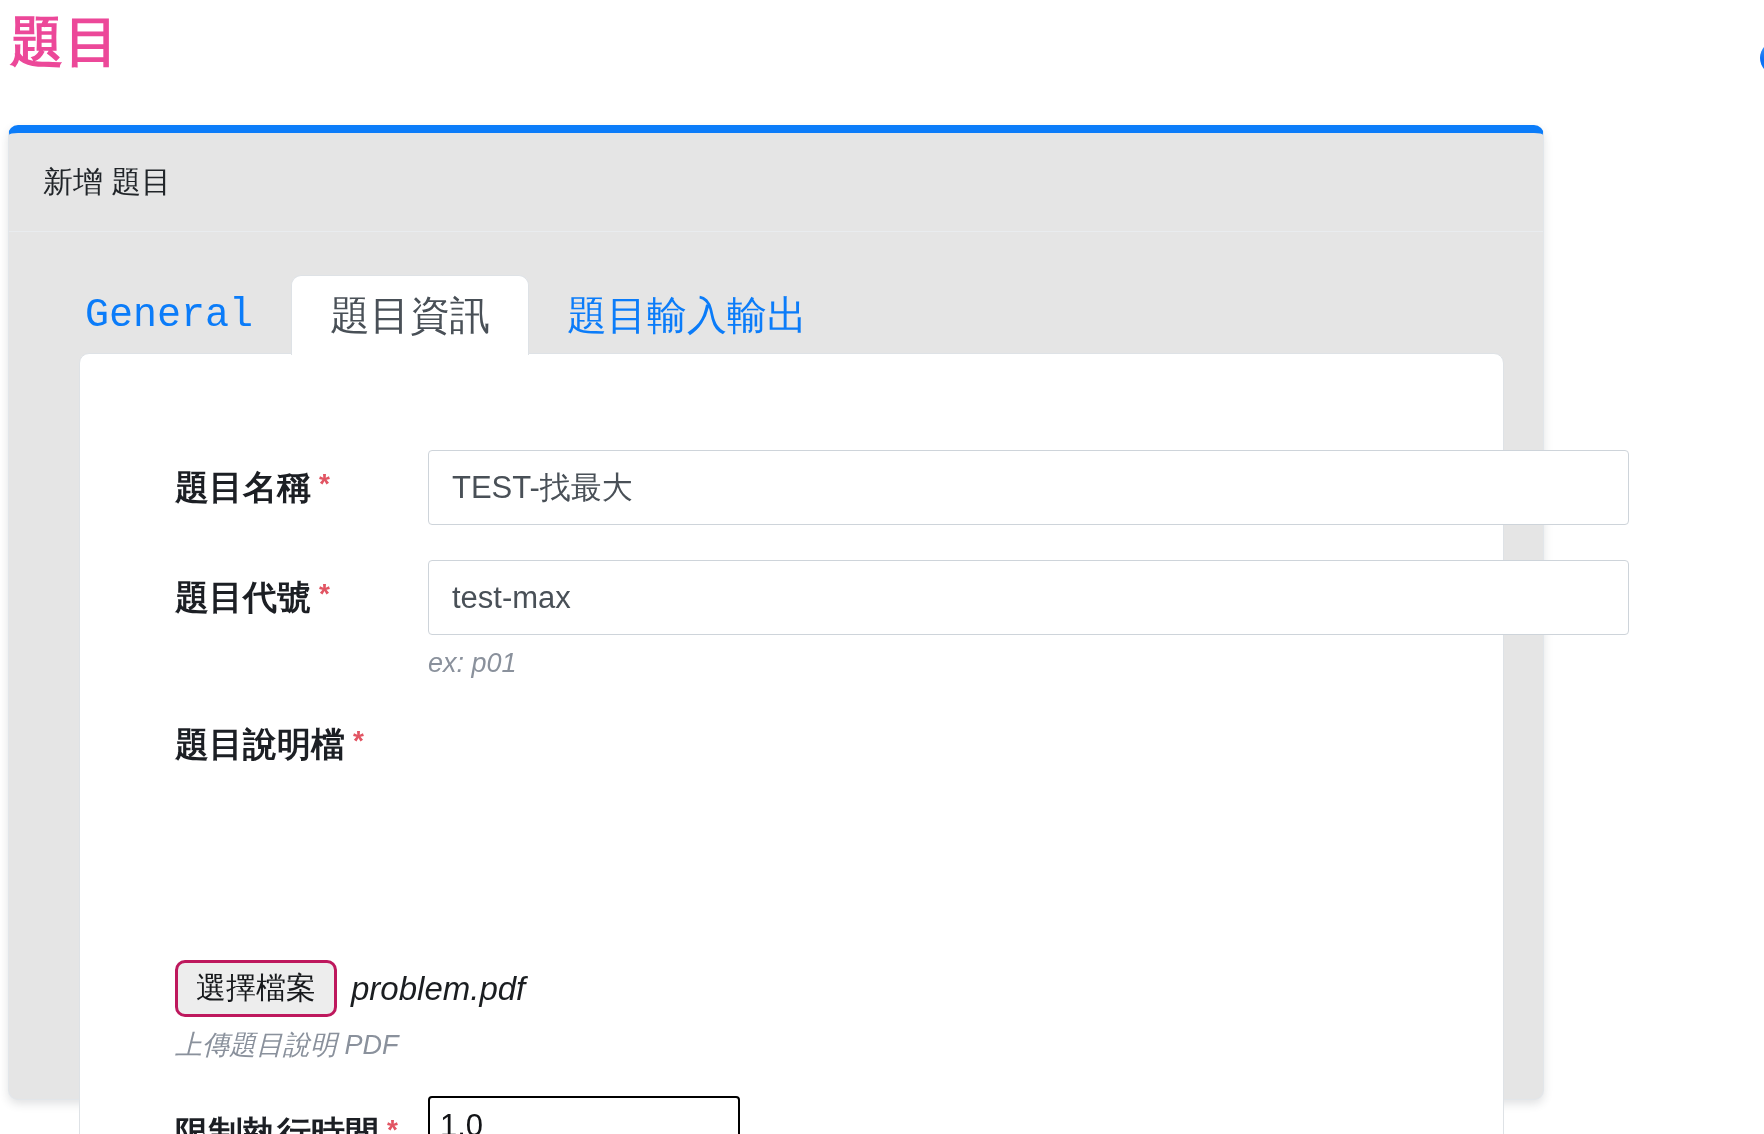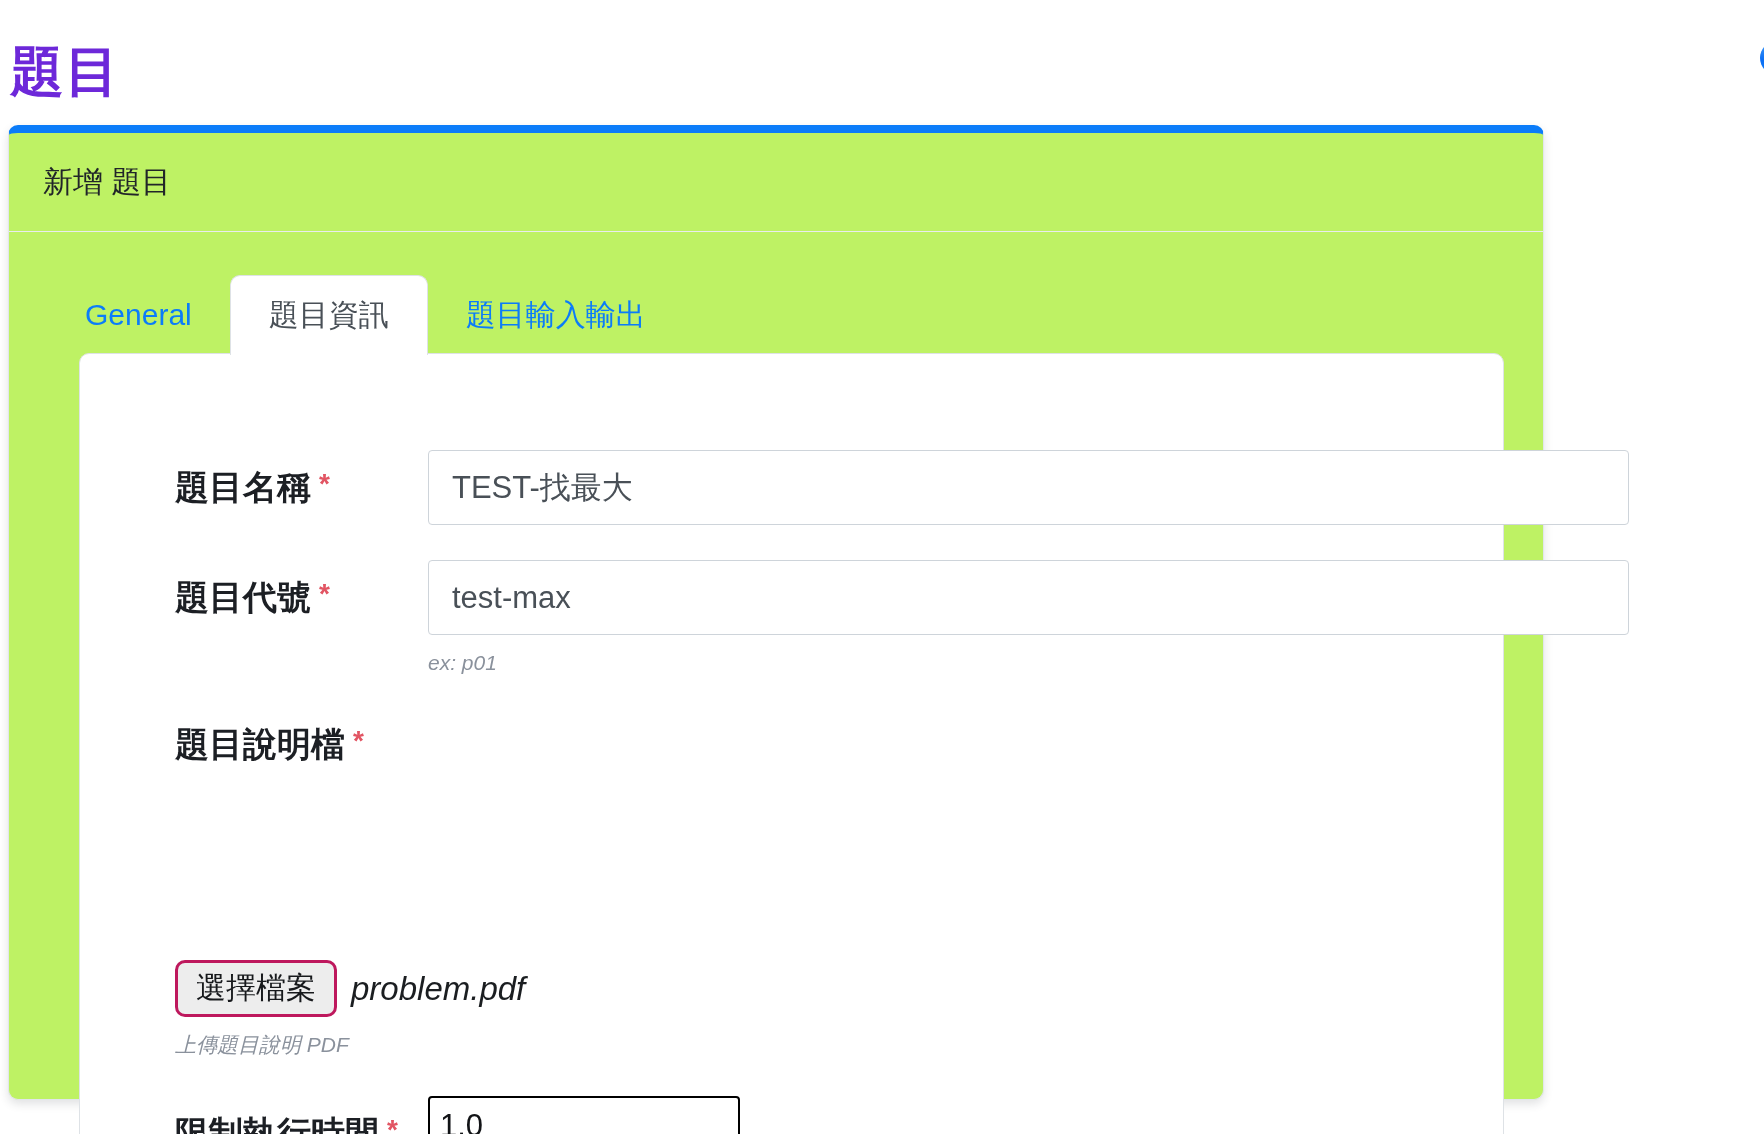--- a/index.html
+++ b/index.html
@@ -11,38 +11,37 @@
     position: relative;
     overflow: hidden;
     color: #212529;
   }
 
   .page-title {
     position: absolute;
     left: 10px; top: 6px;
     font-size: 54px;
     font-weight: 700;
-    color: #6d28d9;
+    color: #ec4899;
     letter-spacing: 1px;
-    margin-top: 30px;
   }
 
   .fab-fragment {
     position: absolute;
     left: 1760px; top: 41px;
     width: 34px; height: 34px;
     border-radius: 50%;
     background: linear-gradient(180deg, #4aa0f5 0%, #0b6ef5 55%, #0d7efa 100%);
   }
 
   .card {
     position: absolute;
     left: 8px; top: 125px;
     width: 1536px; height: 975px;
-    background: #bef264;
+    background: #e5e5e5;
     border: 1px solid #e2e6ea;
     border-top: 8px solid #0b7cf9;
     border-radius: 10px;
     box-shadow: 0 4px 10px rgba(40,50,60,0.14);
   }
 
   .card-header {
     height: 99px;
     display: flex;
     align-items: center;
@@ -60,24 +59,25 @@
     display: flex;
     height: 80px;
     margin-bottom: -2px;
     position: relative;
     z-index: 2;
   }
   .tab {
     display: flex;
     align-items: center;
     padding: 0 38px;
-    font-size: 30px;
+    font-size: 40px;
     color: #0b7cf9;
     cursor: pointer;
     border-radius: 10px 10px 0 0;
+    font-family: Liberation Mono, monospace;
   }
   .tab.active {
     background: #ffffff;
     border: 1px solid #dee2e6;
     border-bottom: none;
     color: #495057;
   }
 
   .tab-pane {
     border: 1px solid #dee2e6;
@@ -117,21 +117,21 @@
     padding: 8px 23px;
     font-size: 31px;
     color: #495057;
     font-family: "Liberation Sans", sans-serif;
     outline: none;
     background: #fff;
   }
 
   .helper {
     margin-top: 12px;
-    font-size: 21px;
+    font-size: 27px;
     font-style: italic;
     color: #8a919c;
     line-height: 32px;
   }
 
   .row-gap-1 { margin-bottom: 35px; }
   .row-gap-2 { margin-bottom: 28px; }
   .row-gap-3 { margin-bottom: 35px; flex-direction: column; }
 
   .file-line { display: flex; align-items: center; }

